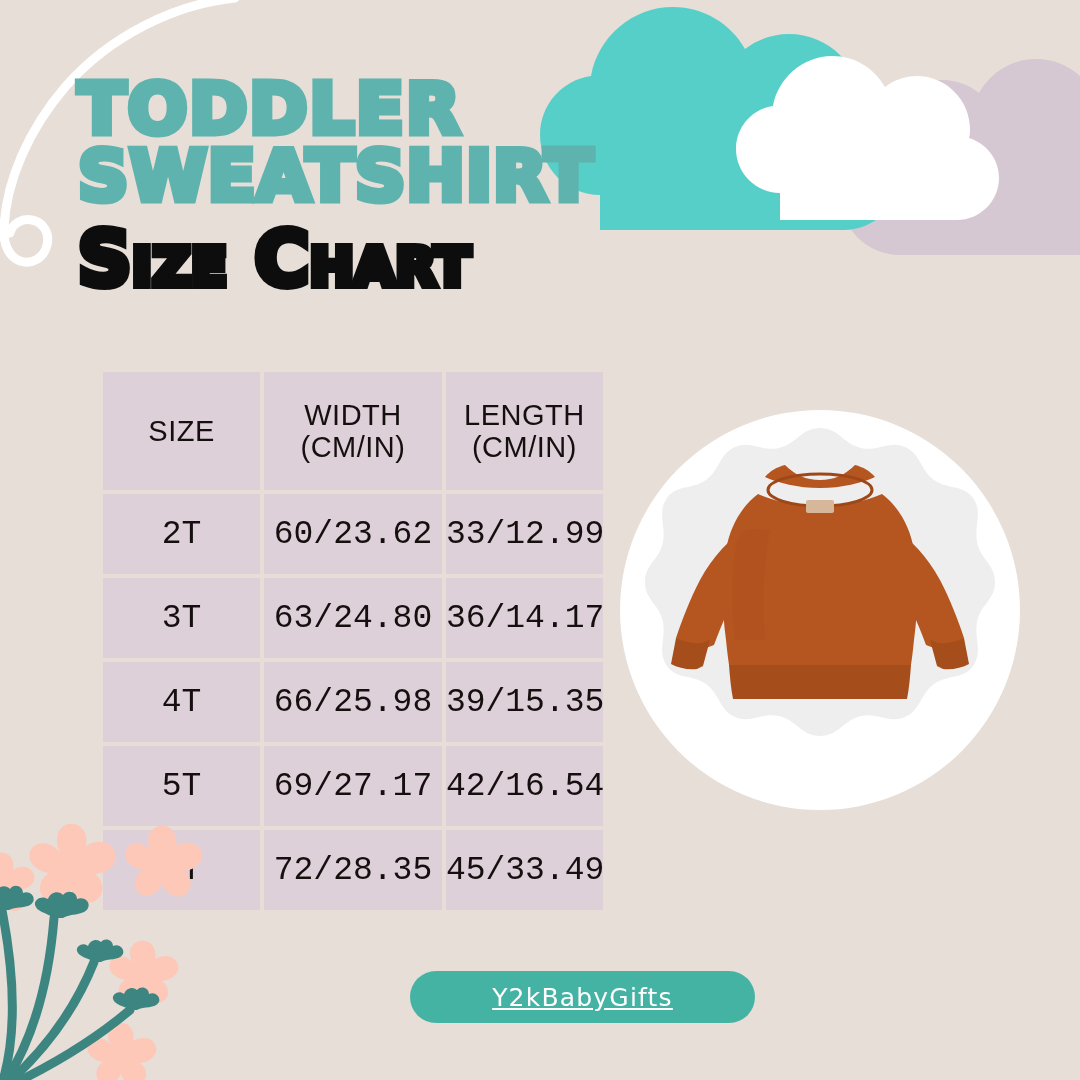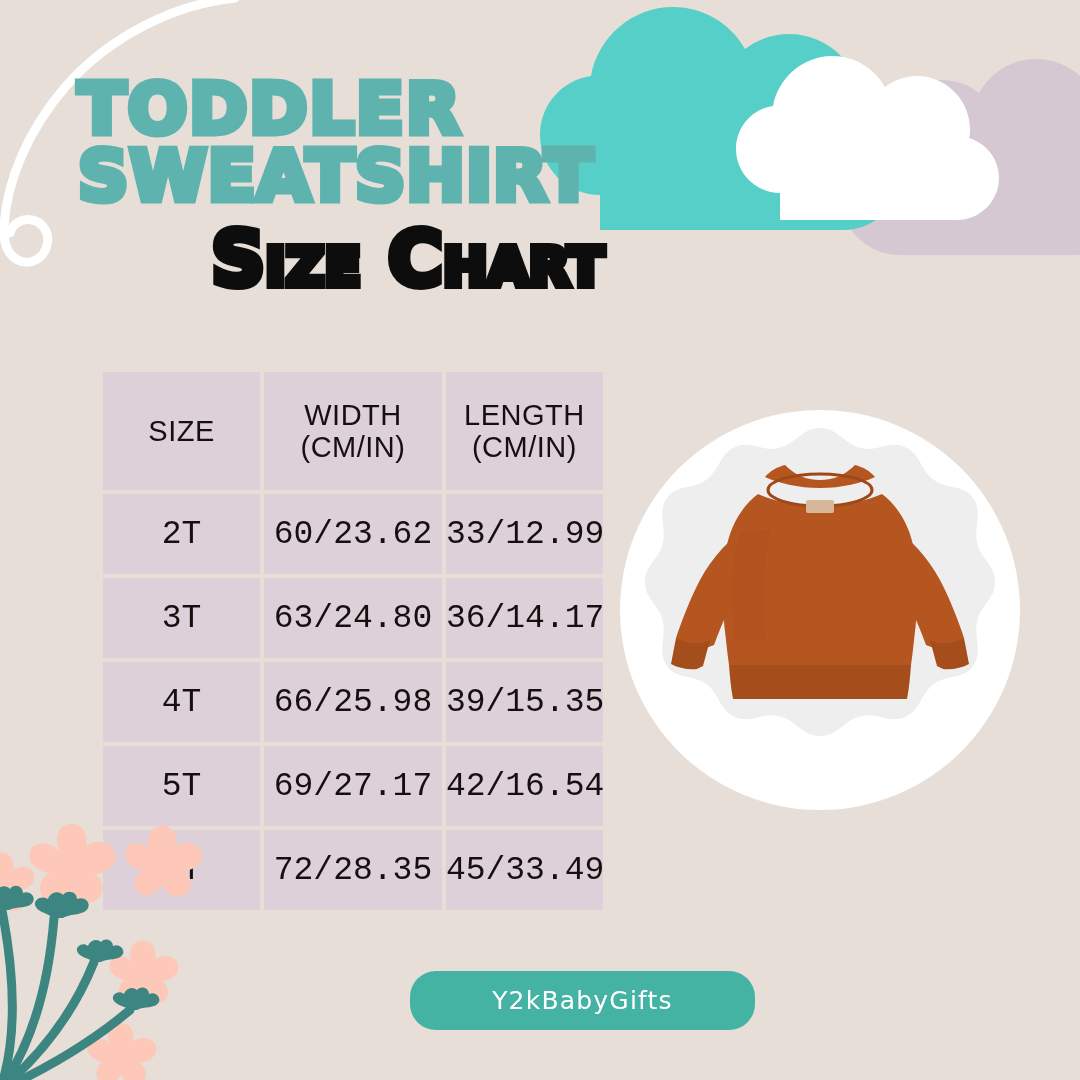--- a/index.html
+++ b/index.html
@@ -77,21 +77,20 @@
     font-family: "DejaVu Sans", sans-serif;
     font-weight: bold;
     font-size: 74px;
     line-height: 1;
     letter-spacing: 1px;
     color: #0d0d0d;
     margin-top: 12px;
     -webkit-text-stroke: 8px #0d0d0d;
     paint-order: stroke fill;
     font-variant: small-caps;
-    text-align: center;
   }
 
   
   .size-table {
     position: absolute;
     left: 99px;
     top: 368px;
     width: 508px;
     border-collapse: separate;
     border-spacing: 4px;
@@ -129,30 +128,31 @@
     width: 400px;
     height: 400px;
   }
 
   
   .brand-badge {
     position: absolute;
     left: 410px;
     top: 971px;
     width: 345px;
-    height: 59px;
+    height: 52px;
     background: #45b3a3;
     border-radius: 26px;
     display: flex;
     align-items: center;
     justify-content: center;
     color: #ffffff;
     font-family: "DejaVu Sans", sans-serif;
     font-size: 25px;
     letter-spacing: 1.2px;
+    text-decoration: underline;
   }
 </style>
 </head>
 <body>
 
 <div id="canvas">
 
   <div class="cloud-layer">
     <svg width="560" height="270" viewBox="0 0 560 270">
       <g>

